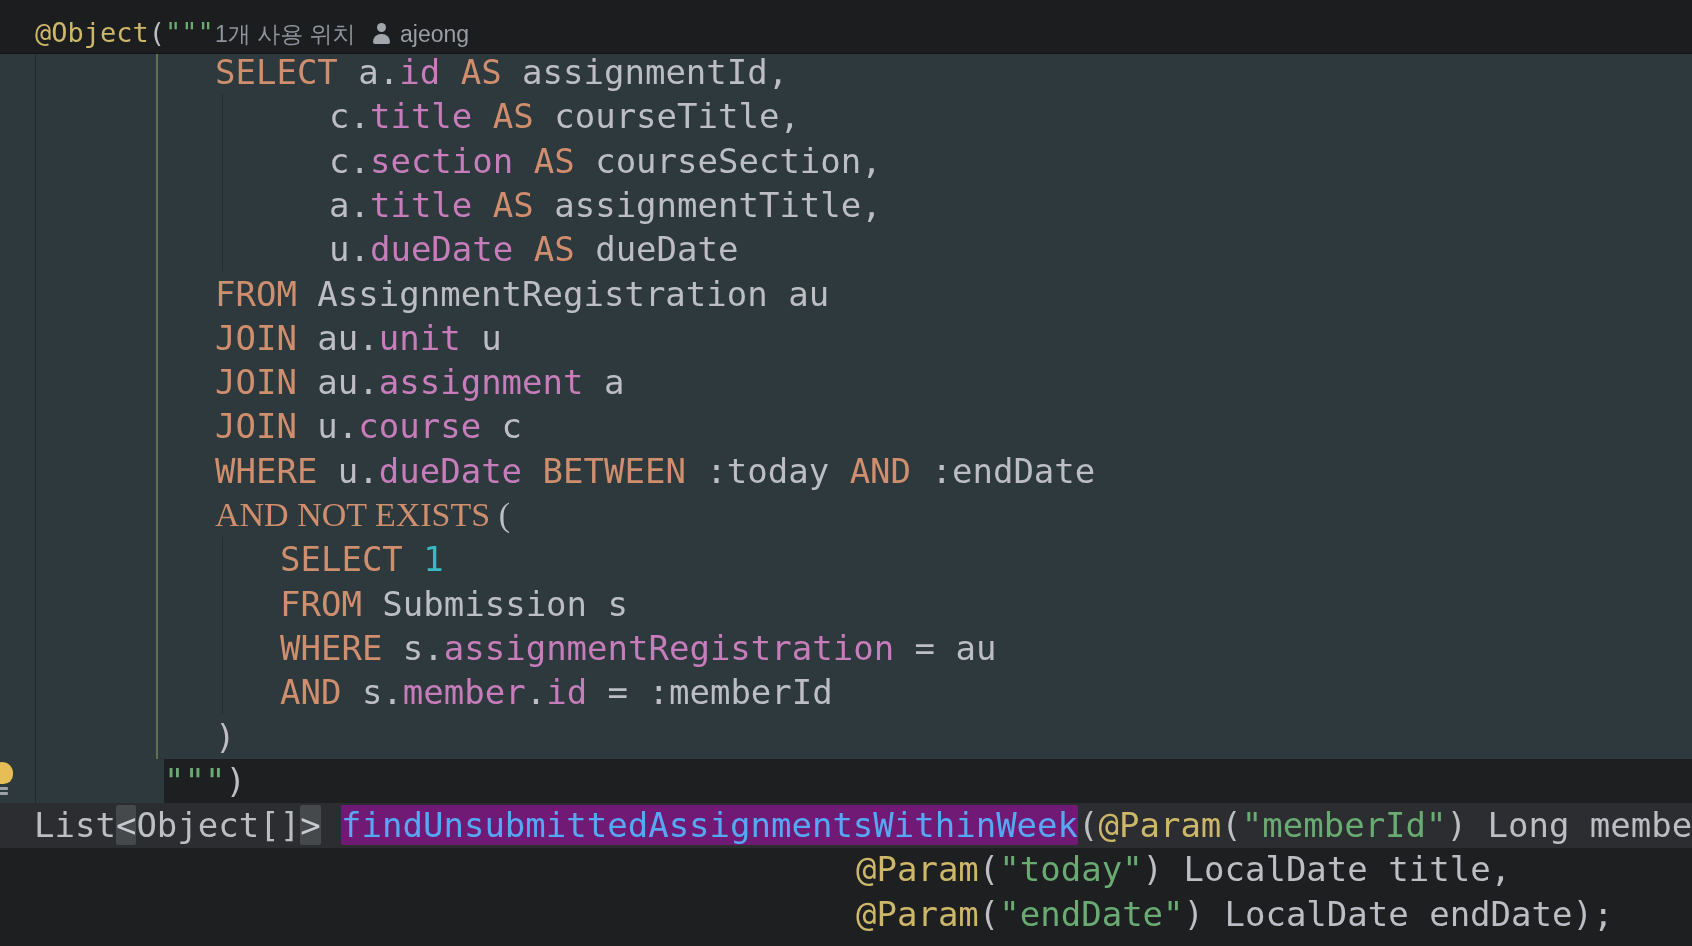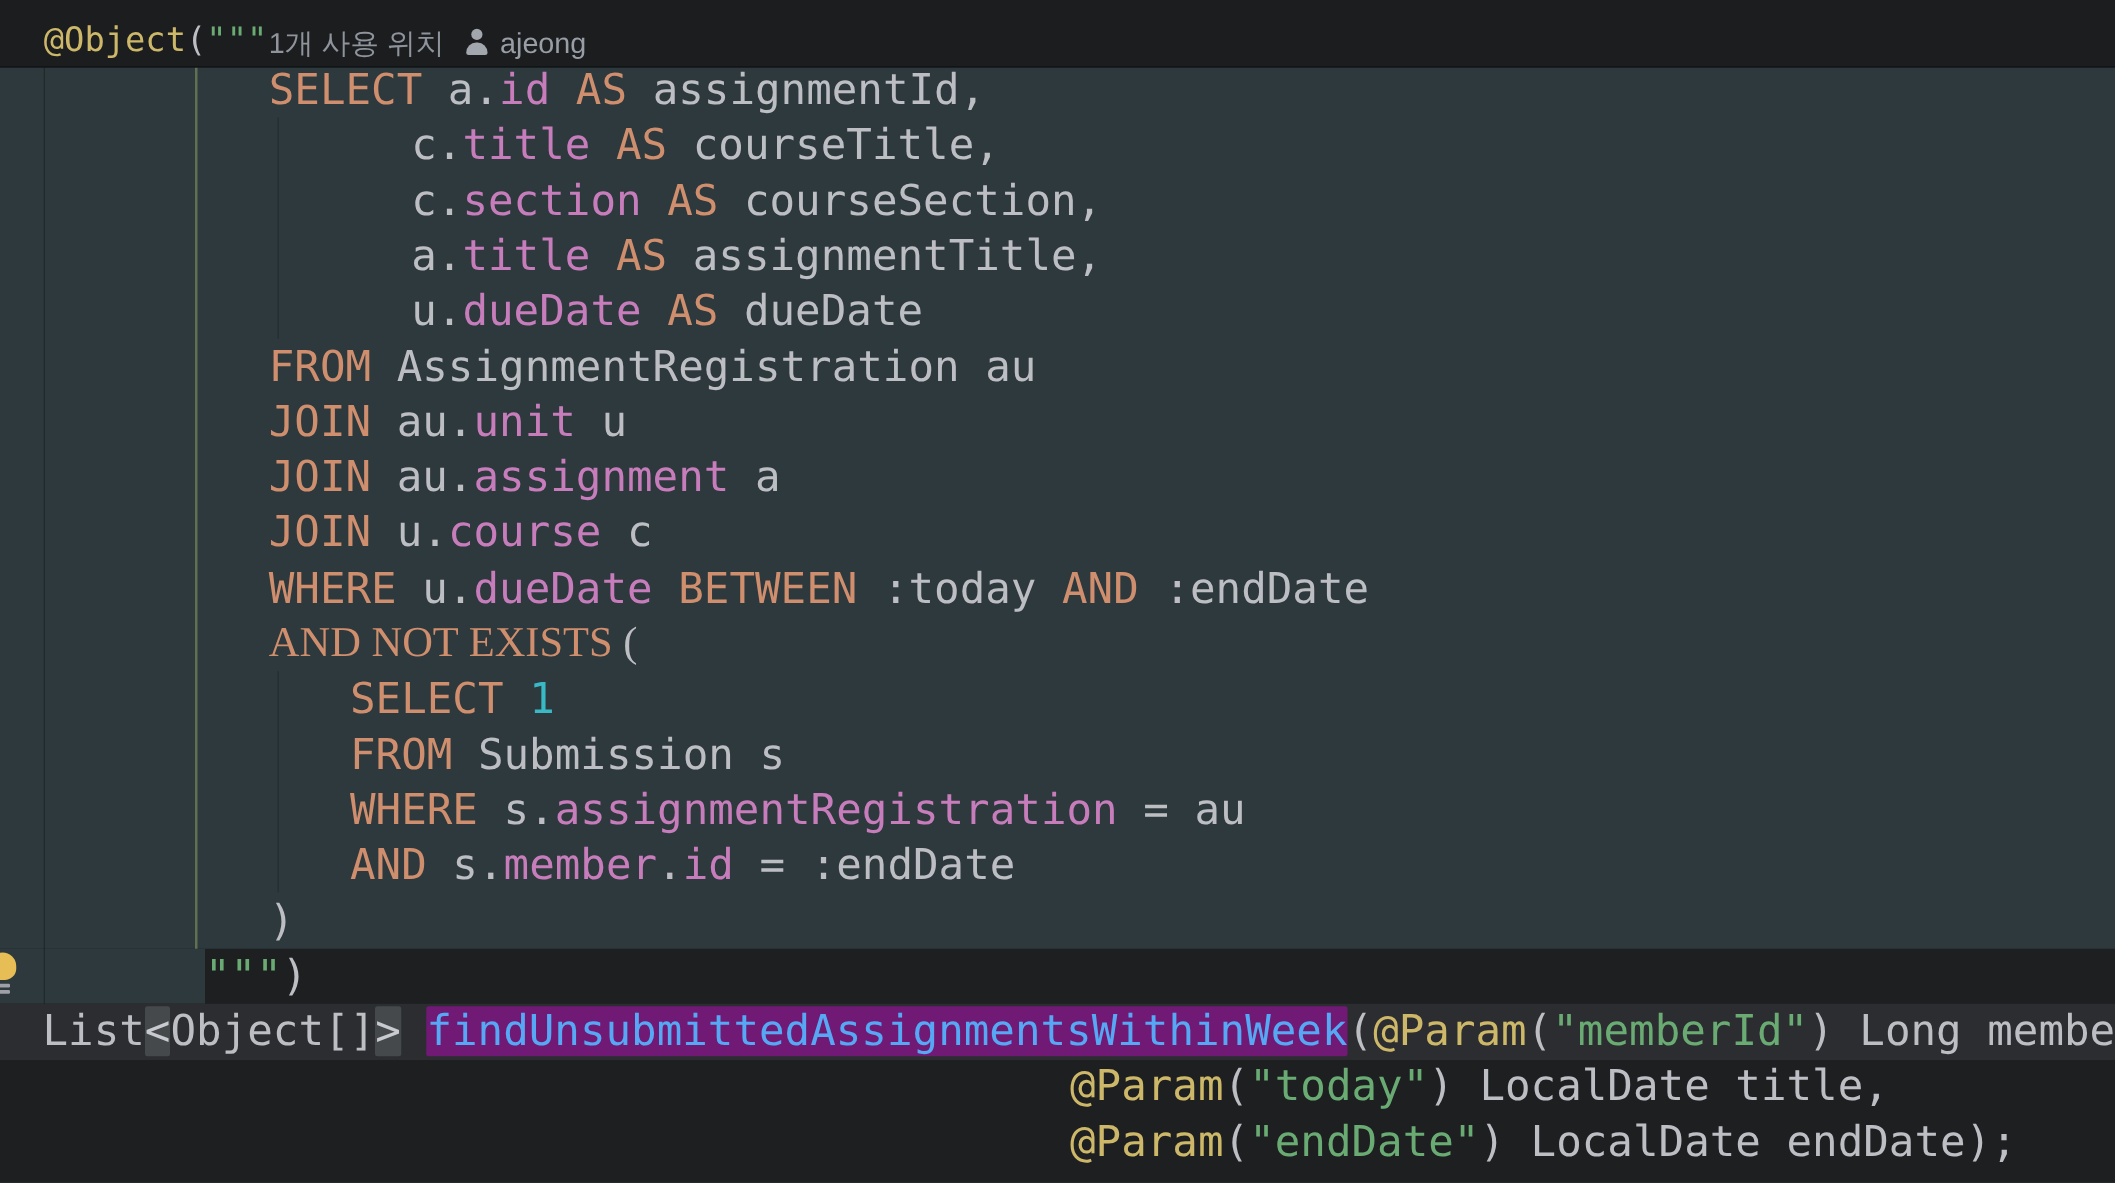--- a/index.html
+++ b/index.html
@@ -95,21 +95,21 @@
     <div class="code-line" style="left: 329px; top: 227.2px;"><span class="tk-txt">u.</span><span class="tk-fld">dueDate</span><span class="tk-txt"> </span><span class="tk-kw">AS</span><span class="tk-txt"> dueDate</span></div>
     <div class="code-line" style="left: 215px; top: 271.5px;"><span class="tk-kw">FROM</span><span class="tk-txt"> AssignmentRegistration au</span></div>
     <div class="code-line" style="left: 215px; top: 315.8px;"><span class="tk-kw">JOIN</span><span class="tk-txt"> au.</span><span class="tk-fld">unit</span><span class="tk-txt"> u</span></div>
     <div class="code-line" style="left: 215px; top: 360.1px;"><span class="tk-kw">JOIN</span><span class="tk-txt"> au.</span><span class="tk-fld">assignment</span><span class="tk-txt"> a</span></div>
     <div class="code-line" style="left: 215px; top: 404.4px;"><span class="tk-kw">JOIN</span><span class="tk-txt"> u.</span><span class="tk-fld">course</span><span class="tk-txt"> c</span></div>
     <div class="code-line" style="left: 215px; top: 448.7px;"><span class="tk-kw">WHERE</span><span class="tk-txt"> u.</span><span class="tk-fld">dueDate</span><span class="tk-txt"> </span><span class="tk-kw">BETWEEN</span><span class="tk-txt"> :today </span><span class="tk-kw">AND</span><span class="tk-txt"> :endDate</span></div>
     <div class="code-line" style="left: 215px; top: 493px; font-family: Liberation Serif, serif;"><span class="tk-kw">AND</span><span class="tk-txt"> </span><span class="tk-kw">NOT</span><span class="tk-txt"> </span><span class="tk-kw">EXISTS</span><span class="tk-txt"> (</span></div>
     <div class="code-line" style="left: 280px; top: 537.3px;"><span class="tk-kw">SELECT</span><span class="tk-txt"> </span><span class="tk-num">1</span></div>
     <div class="code-line" style="left: 280px; top: 581.6px;"><span class="tk-kw">FROM</span><span class="tk-txt"> Submission s</span></div>
     <div class="code-line" style="left: 280px; top: 625.9px;"><span class="tk-kw">WHERE</span><span class="tk-txt"> s.</span><span class="tk-fld">assignmentRegistration</span><span class="tk-txt"> = au</span></div>
-    <div class="code-line" style="left: 280px; top: 670.2px;"><span class="tk-kw">AND</span><span class="tk-txt"> s.</span><span class="tk-fld">member</span><span class="tk-txt">.</span><span class="tk-fld">id</span><span class="tk-txt"> = :endDate</span></div>
+    <div class="code-line" style="left: 280px; top: 670.2px;"><span class="tk-kw">AND</span><span class="tk-txt"> s.</span><span class="tk-fld">member</span><span class="tk-txt">.</span><span class="tk-fld">id</span><span class="tk-txt"> = :memberId</span></div>
     <div class="code-line" style="left: 215px; top: 714.5px;"><span class="tk-txt">)</span></div>
     <div class="code-line" style="left: 164px; top: 758.8px;"><span class="tk-str">"""</span><span class="tk-txt">)</span></div>
     <div class="code-line" style="left: 34px; top: 803.1px;"><span class="tk-txt">List</span><span class="tk-brace">&lt;</span><span class="tk-txt">Object[]</span><span class="tk-brace">&gt;</span><span class="tk-txt"> </span><span class="tk-name">findUnsubmittedAssignmentsWithinWeek</span><span class="tk-txt">(</span><span class="tk-ann">@Param</span><span class="tk-txt">(</span><span class="tk-str">"memberId"</span><span class="tk-txt">) Long memberId,</span></div>
     <div class="code-line" style="left: 856px; top: 847.4px;"><span class="tk-ann">@Param</span><span class="tk-txt">(</span><span class="tk-str">"today"</span><span class="tk-txt">) LocalDate title,</span></div>
     <div class="code-line" style="left: 856px; top: 891.7px;"><span class="tk-ann">@Param</span><span class="tk-txt">(</span><span class="tk-str">"endDate"</span><span class="tk-txt">) LocalDate endDate);</span></div>
   </div>
 
 <div class="sticky-header">
   <div class="hdr-code"><span class="tk-ann">@Object</span><span class="tk-txt">(</span><span class="tk-str">"""</span></div>
   <div class="hint hint-usages">1개 사용 위치</div>

